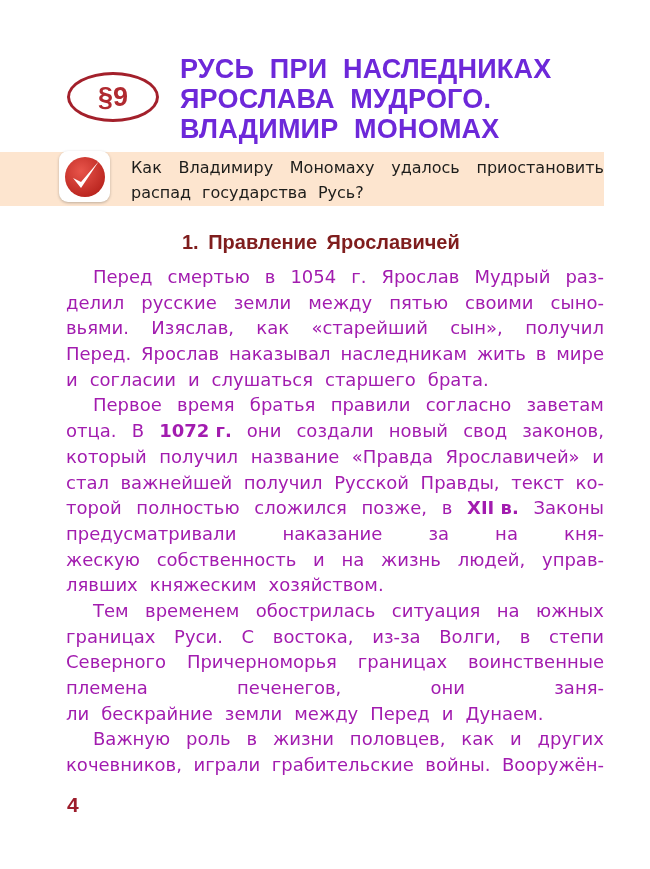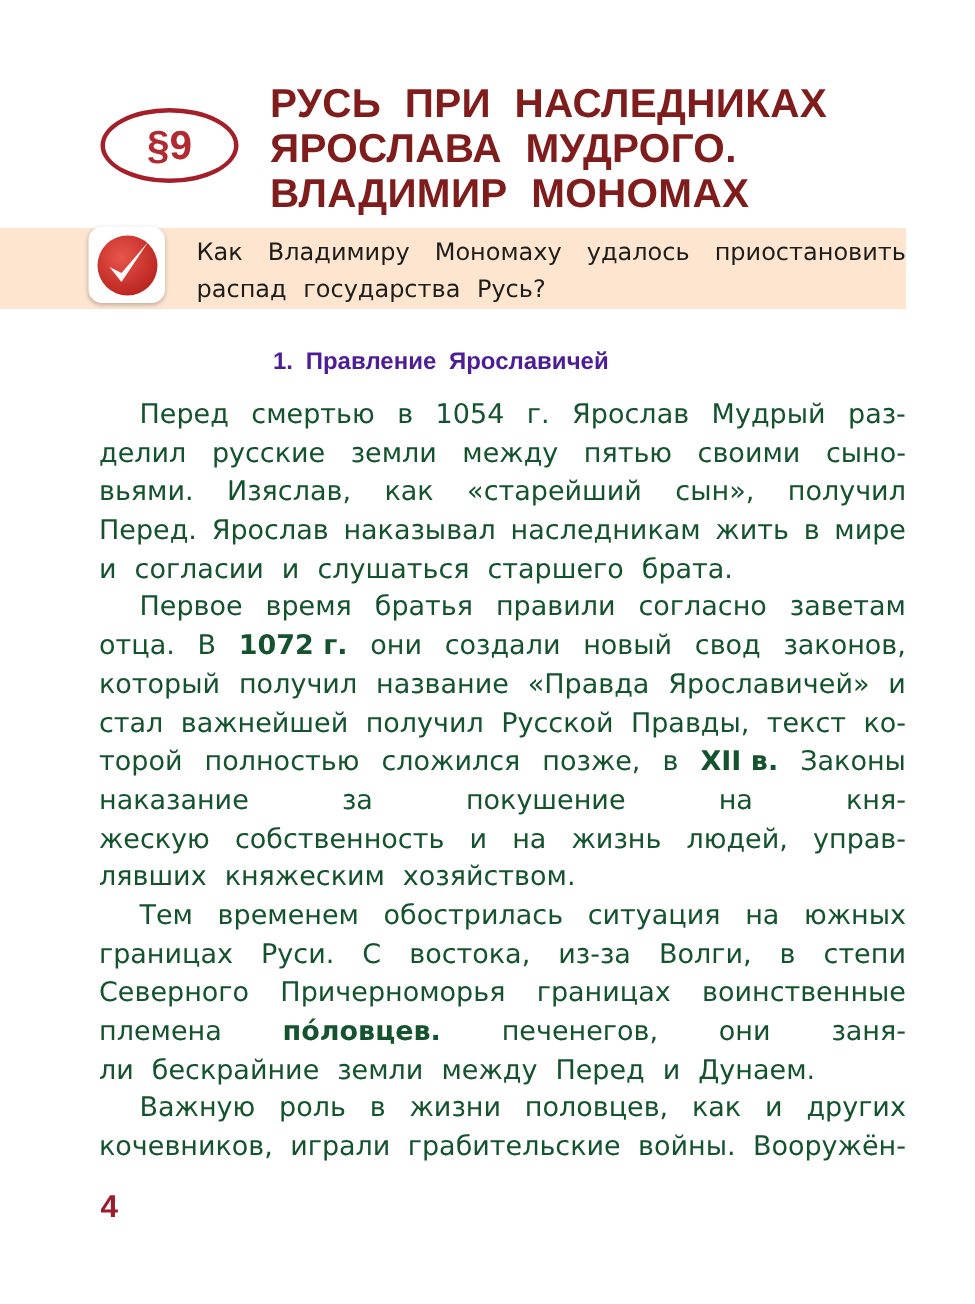--- a/index.html
+++ b/index.html
@@ -29,21 +29,21 @@
       color: #b02a30;
       font-family: "Liberation Sans", sans-serif;
       font-weight: bold;
       font-size: 27px;
       box-sizing: content-box;
     }
     .title {
       position: absolute;
       left: 180px;
       top: 54px;
-      color: #7f1d1d;
+      color: #6d28d9;
       font-family: "Liberation Sans", sans-serif;
       font-weight: bold;
       font-size: 27px;
       line-height: 30px;
       word-spacing: 8px;
       letter-spacing: 0.2px;
     }
     .title div { white-space: nowrap; }
     .question-banner {
       position: absolute;
@@ -83,35 +83,35 @@
       white-space: nowrap;
     }
     .qline.last { justify-content: flex-start; text-align: center; }
     .qline.last span { margin-right: 11px; }
     .section-heading {
       position: absolute;
       left: 182px;
       top: 230px;
       font-family: "Liberation Sans", sans-serif;
       font-weight: bold;
-      font-size: 16px;
+      font-size: 20px;
       line-height: 24px;
-      color: #4c1d95;
+      color: #7f1d1d;
       word-spacing: 4px;
       white-space: nowrap;
     }
     .body-text {
       position: absolute;
       left: 66px;
       top: 264px;
       width: 538px;
       font-family: "DejaVu Sans", sans-serif;
       font-size: 18px;
       line-height: 25.7px;
-      color: #14532d;
+      color: #a21caf;
     }
     .line {
       display: flex;
       justify-content: space-between;
       white-space: nowrap;
       height: 25.7px;
     }
     .line.indent { padding-left: 27px; }
     .line.last { justify-content: flex-start; }
     .line.last > span { margin-right: 12px; }
@@ -254,23 +254,23 @@
   <div class="line">
     <span>торой</span>
       <span>полностью</span>
       <span>сложился</span>
       <span>позже,</span>
       <span>в</span>
       <span class="b">XII в.</span>
       <span>Законы</span>
   </div>
   <div class="line">
+    <span>предусматривали</span>
       <span>наказание</span>
       <span>за</span>
-      <span>покушение</span>
       <span>на</span>
       <span>кня-</span>
   </div>
   <div class="line">
     <span>жескую</span>
       <span>собственность</span>
       <span>и</span>
       <span>на</span>
       <span>жизнь</span>
       <span>людей,</span>
@@ -301,21 +301,20 @@
       <span>степи</span>
   </div>
   <div class="line">
     <span>Северного</span>
       <span>Причерноморья</span>
       <span>границах</span>
       <span>воинственные</span>
   </div>
   <div class="line">
     <span>племена</span>
-      <span class="b">по́ловцев.</span>
       <span>печенегов,</span>
       <span>они</span>
       <span>заня-</span>
   </div>
   <div class="line last">
     <span>ли</span>
       <span>бескрайние</span>
       <span>земли</span>
       <span>между</span>
       <span>Перед</span>

